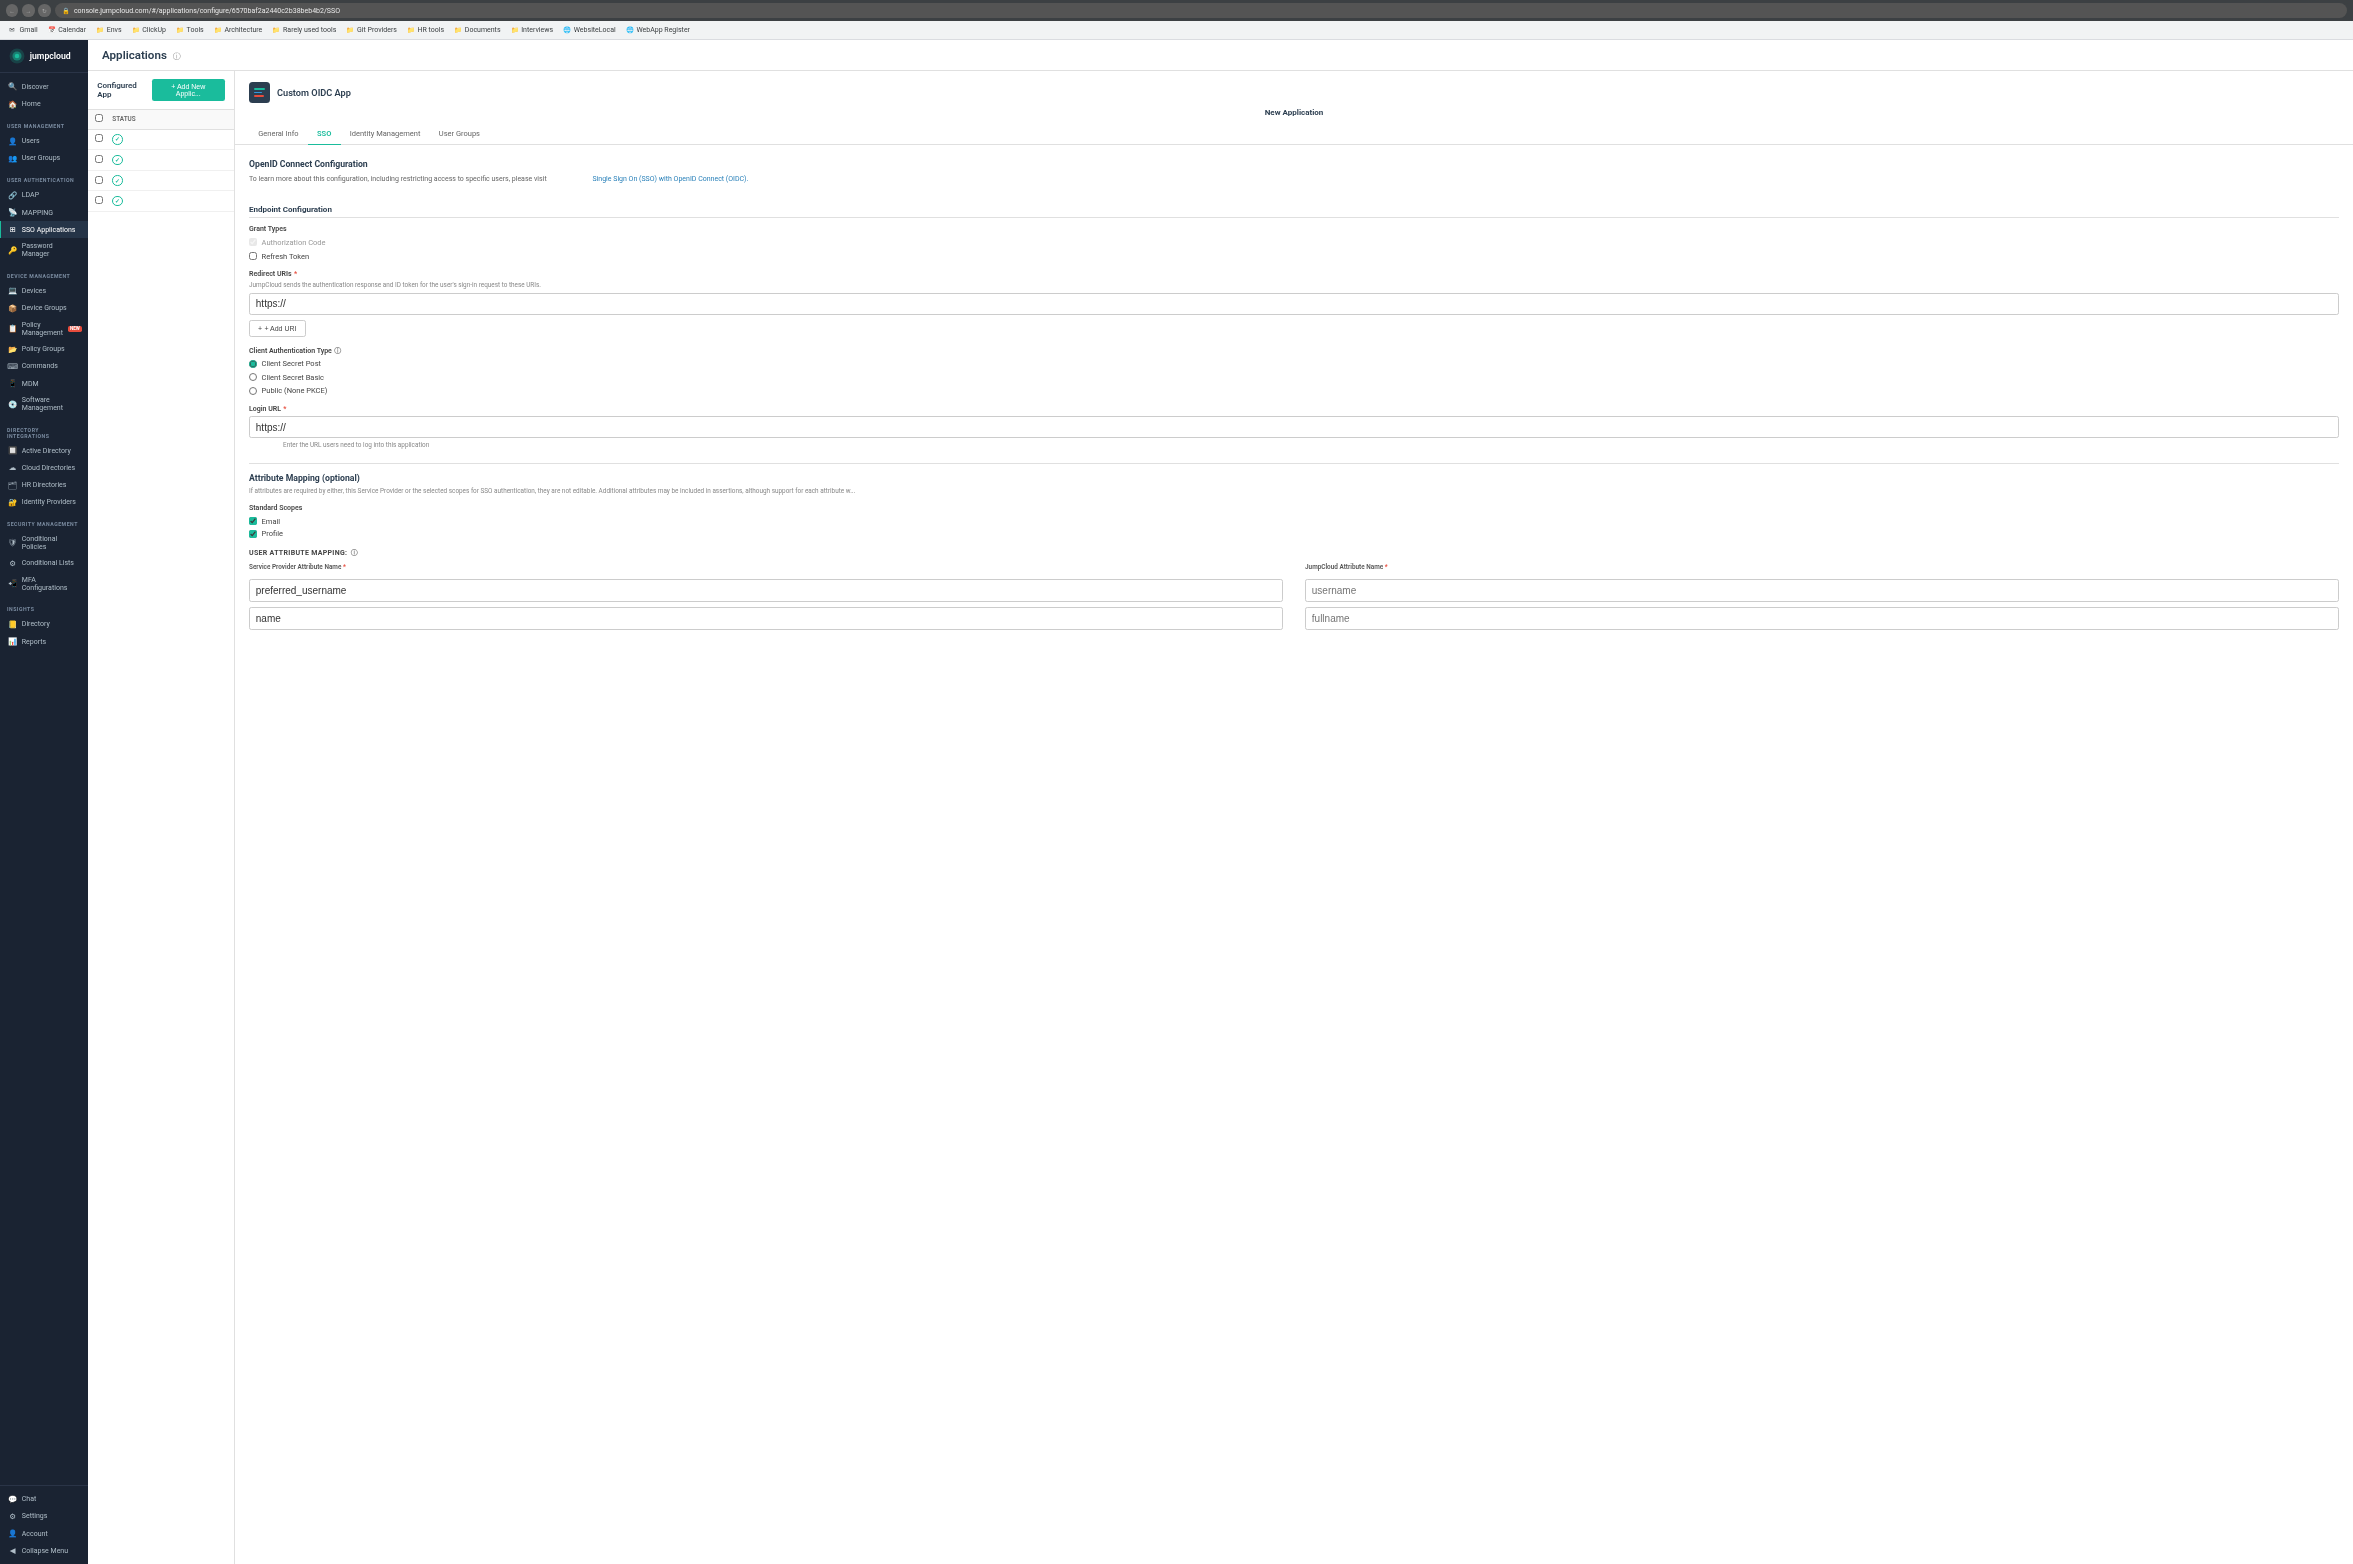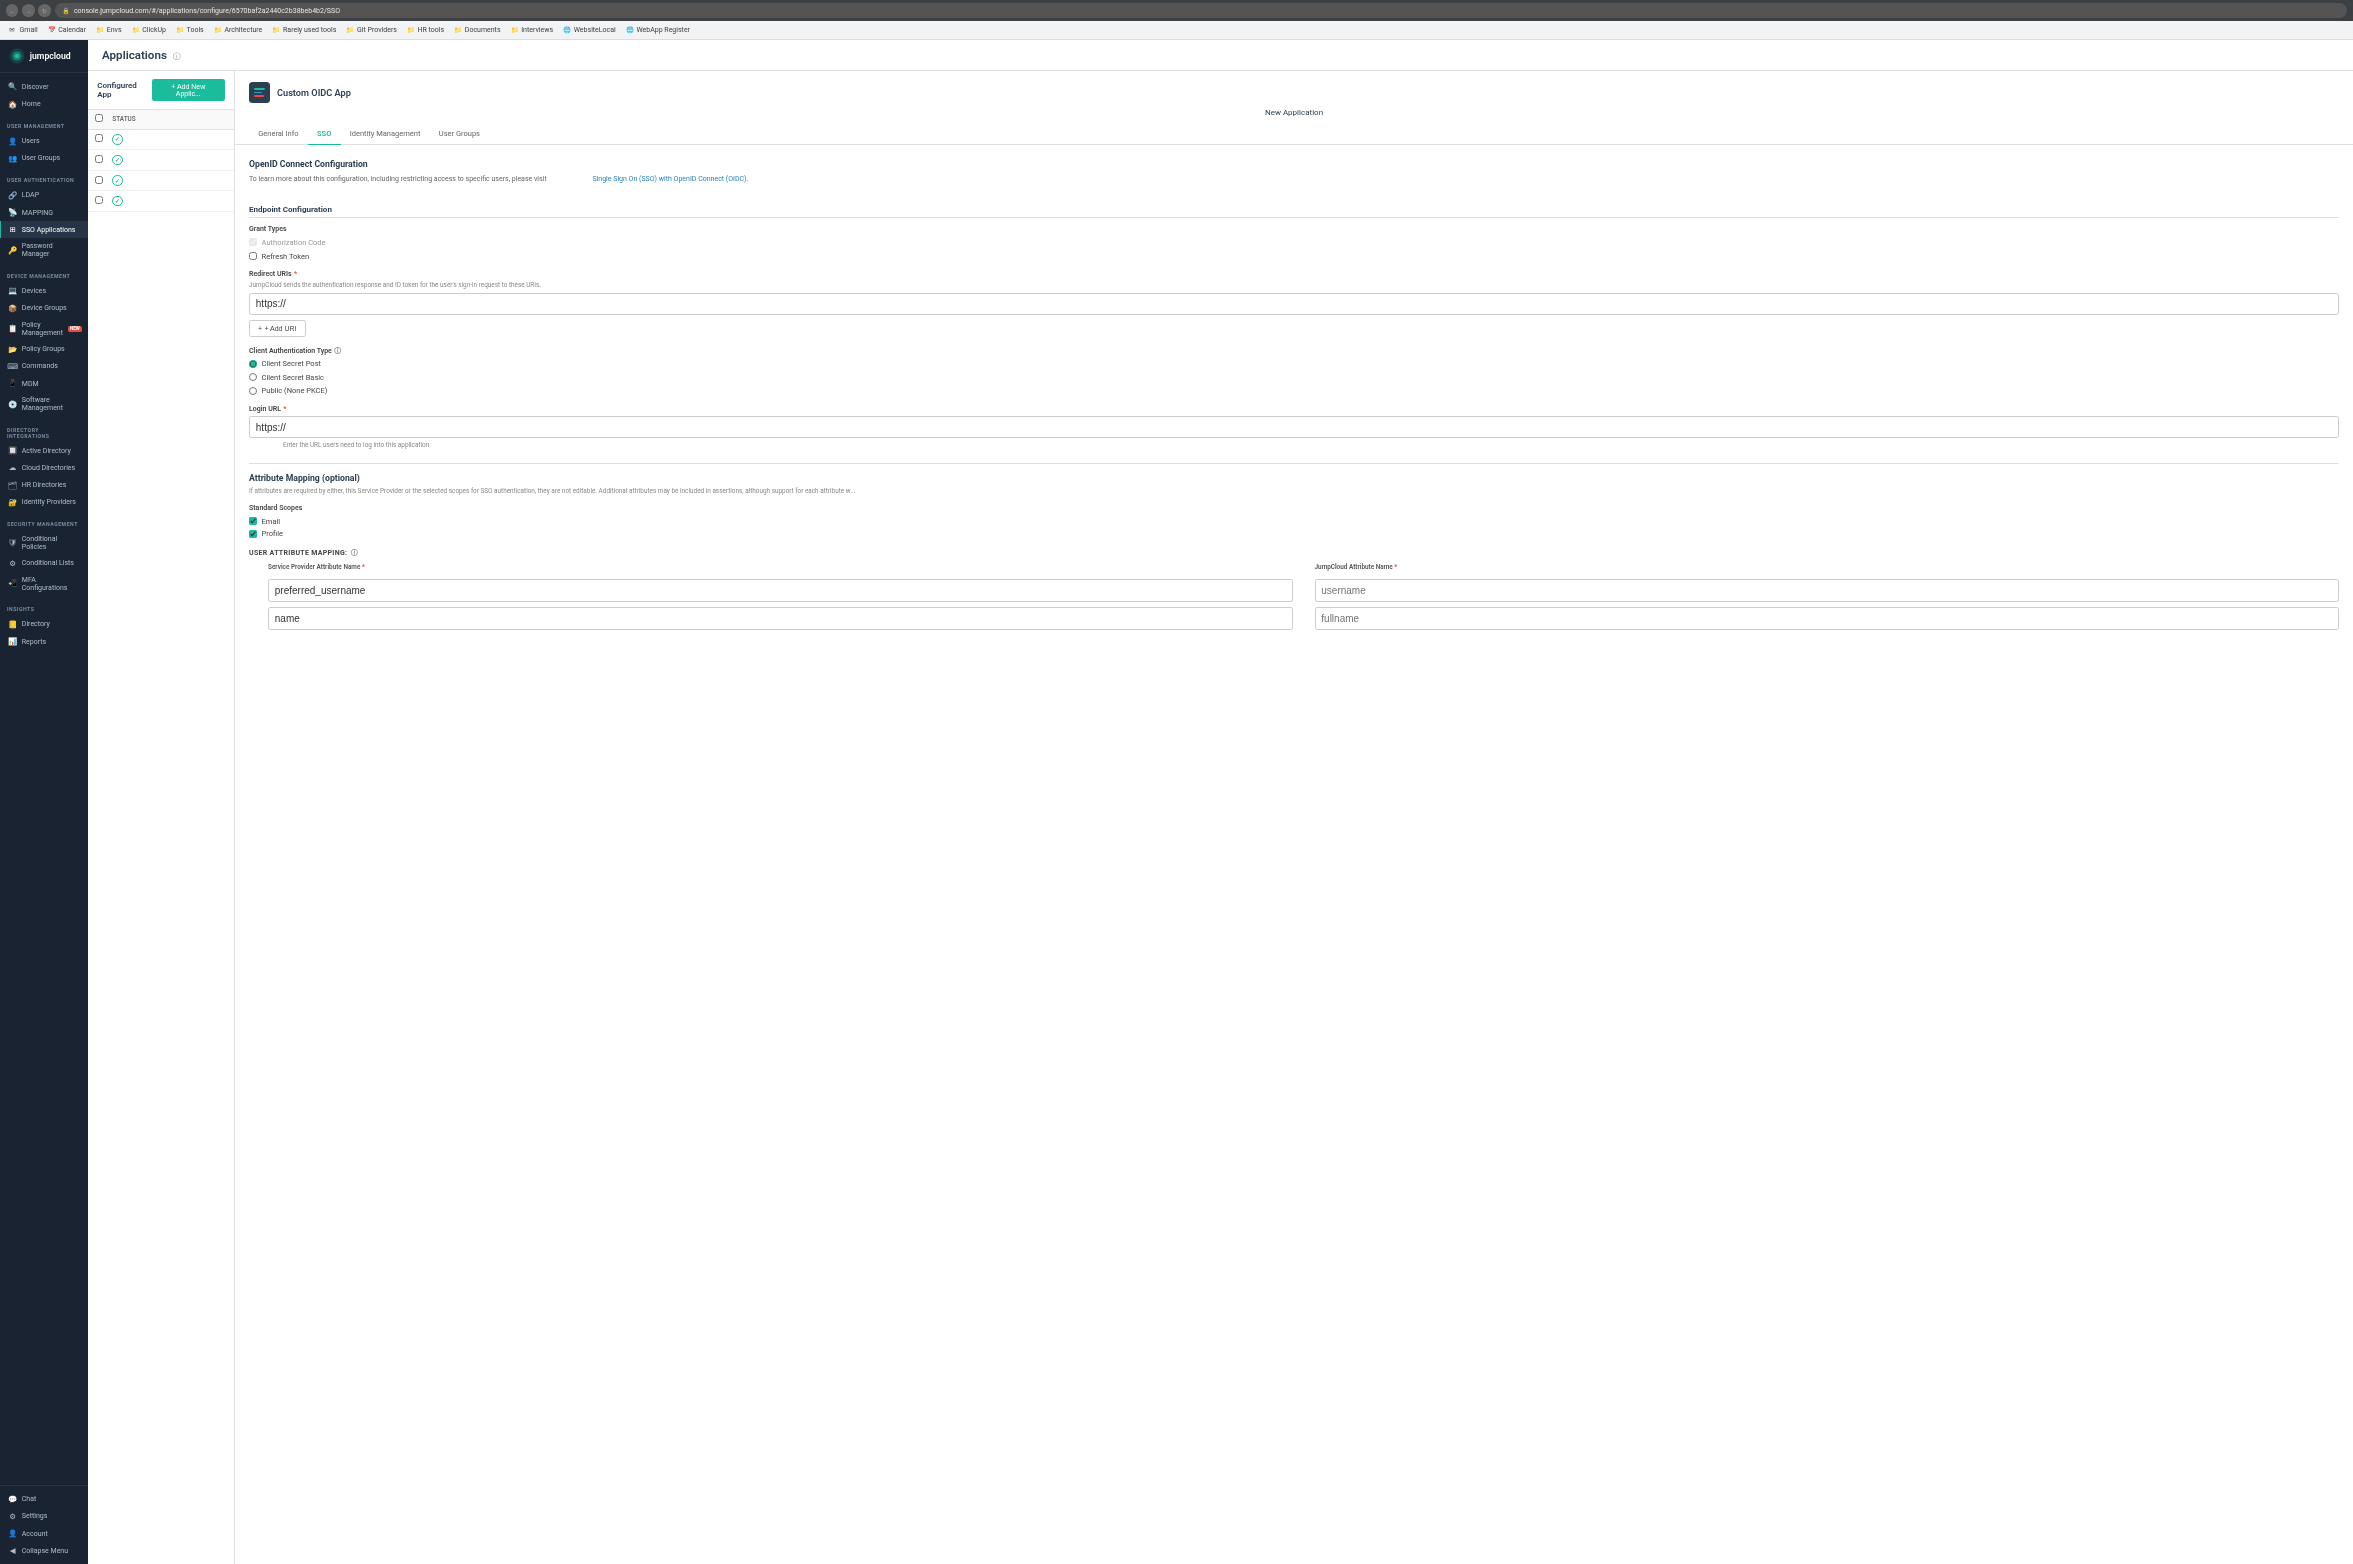--- a/index.html
+++ b/index.html
@@ -74,21 +74,21 @@
     
     .app-detail-header { padding: 11.6px 14px 0; display: flex; align-items: center; gap: 7px; flex-shrink: 0; }
     .app-icon { width: 21px; height: 21px; background: #2c3e50; border-radius: 3.5px; display: flex; align-items: center; justify-content: center; }
     .app-icon-bars { display: flex; flex-direction: column; gap: 1.7px; padding: 3.5px; }
     .app-icon-bar { height: 1.7px; border-radius: 1.2px; }
     .app-icon-bar:nth-child(1) { width: 11.6px; background: #1abc9c; }
     .app-icon-bar:nth-child(2) { width: 8px; background: #3498db; }
     .app-icon-bar:nth-child(3) { width: 9.8px; background: #e74c3c; }
     .app-detail-name { font-size: 9.2px; font-weight: 600; color: #2c3e50; }
 
-    .new-app-label { text-align: center; padding: 4.6px 14px; font-size: 8px; font-weight: 400; color: #2c3e50; }
+    .new-app-label { text-align: center; padding: 4.6px 14px; font-size: 8px; font-weight: 700; color: #2c3e50; }
 
     
     .tabs { display: flex; border-bottom: 1.2px solid #e0e0e0; padding: 0 14px; flex-shrink: 0; margin-top: 2.3px; }
     .tab { padding: 5.8px 9.2px; cursor: pointer; font-size: 7.5px; color: #666; border-bottom: 1.2px solid transparent; margin-bottom: -1.2px; transition: all 0.15s; }
     .tab.active { color: #1abc9c; border-bottom-color: #1abc9c; font-weight: 600; }
 
     
     .sso-form { padding: 14px; flex: 1; }
     .section-title { font-size: 8.7px; font-weight: 700; color: #2c3e50; margin-bottom: 4.6px; }
     .section-desc { font-size: 7px; color: #666; margin-bottom: 9.2px; line-height: 1.5; }
@@ -119,21 +119,21 @@
 
     .attribute-section { margin-top: 14px; padding-top: 9.2px; border-top: 1.2px solid #e0e0e0; }
     .attribute-desc { font-size: 6.4px; color: #888; margin-bottom: 8px; line-height: 1.4; }
 
     .standard-scopes-label { font-size: 7px; font-weight: 600; color: #444; margin-bottom: 4.6px; }
     .scope-checkbox { display: flex; align-items: center; gap: 4.6px; margin-bottom: 3.5px; font-size: 7.5px; color: #444; }
     .scope-checkbox input[type="checkbox"] { accent-color: #1abc9c; }
 
     .user-attr-mapping { margin-top: 9.2px; }
     .user-attr-mapping-label { font-size: 7px; font-weight: 700; color: #444; margin-bottom: 5.8px; display: flex; align-items: center; gap: 3.5px; text-transform: uppercase; letter-spacing: 0.3px; }
-    .mapping-row { display: flex; gap: 22px; margin-bottom: 5.8px; margin-left: 19px; }
+    .mapping-row { display: flex; gap: 22px; margin-bottom: 5.8px; }
     .mapping-col { flex: 1; }
     .mapping-col-label { font-size: 6.4px; font-weight: 600; color: #555; margin-bottom: 2.3px; }
     .mapping-col-label .req { color: #e74c3c; }
 
     .endpoint-section { margin-top: 11.6px; padding-top: 9.2px; }
   </style>
 </head>
 <body>
 
 <div class="browser-bar">

